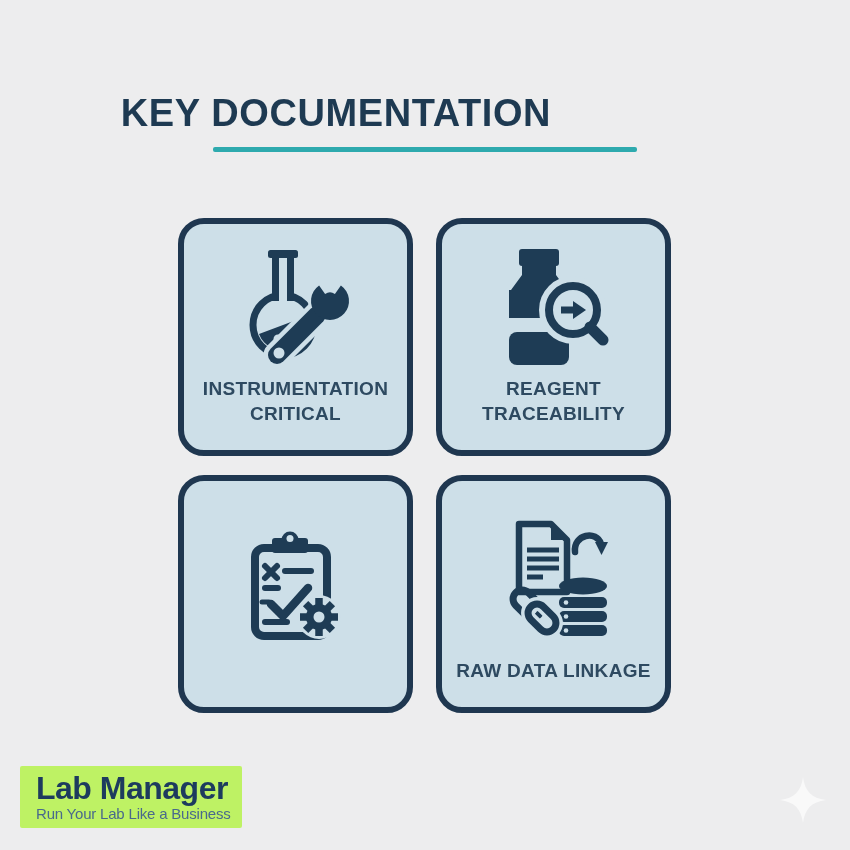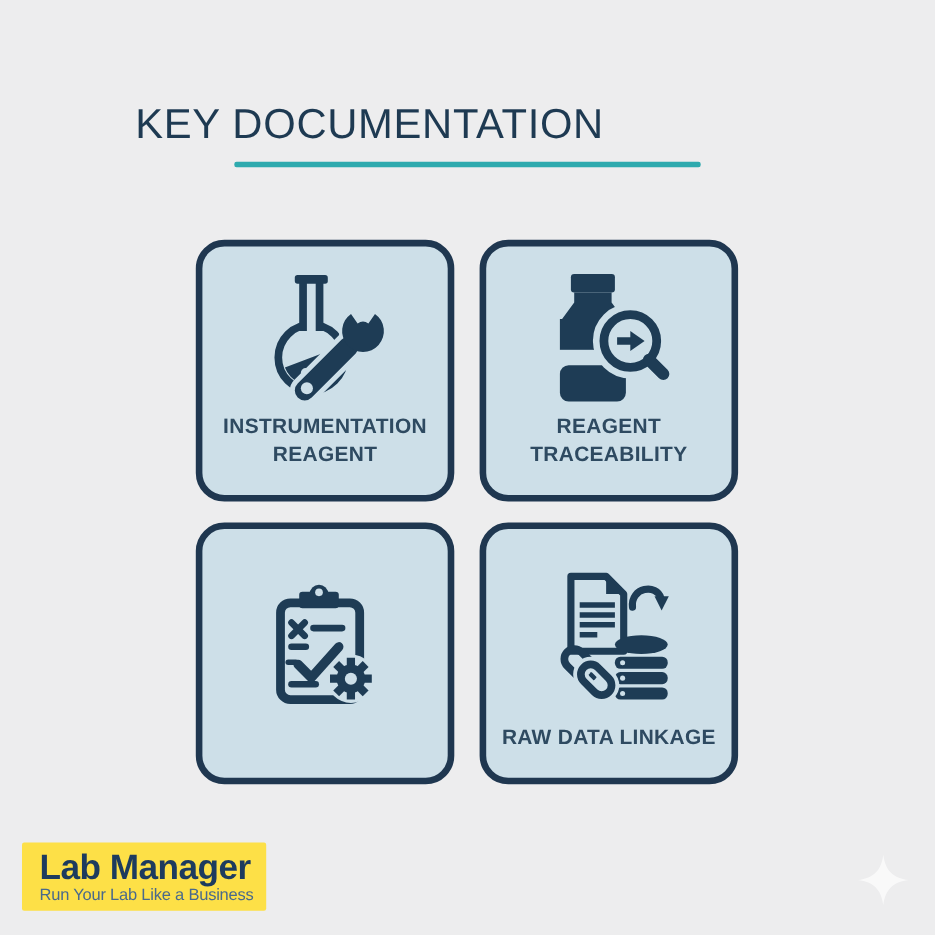--- a/index.html
+++ b/index.html
@@ -8,21 +8,21 @@
     background: #EDEDEE;
     font-family: "Liberation Sans", "DejaVu Sans", sans-serif;
     position: relative;
     overflow: hidden;
   }
   .title {
     position: absolute;
     top: 92px; left: 0; width: 672px;
     text-align: center;
     font-size: 38px;
-    font-weight: 400;
+    font-weight: 700;
     letter-spacing: 0.6px;
     color: #1E3A52;
   }
   .title-underline {
     position: absolute;
     top: 147px; left: 50%;
     transform: translateX(-50%);
     width: 424px; height: 5px;
     background: #2EAAAE;
     border-radius: 2px;
@@ -59,21 +59,21 @@
     letter-spacing: 0.3px;
     line-height: 1.28;
     color: #2E4A61;
     text-align: center;
     max-width: 205px;
   }
   .logo-box {
     position: absolute;
     left: 20px; top: 766px;
     width: 222px; height: 62px;
-    background: #fde047;
+    background: #bef264;
     border-radius: 2px;
     padding: 6px 0 0 16px;
   }
   .logo-name {
     font-size: 32px;
     font-weight: 700;
     letter-spacing: -0.5px;
     color: #1D3B5E;
     line-height: 1.0;
   }
@@ -116,21 +116,21 @@
         <rect x="37" y="7" width="30" height="8" rx="2.5" fill="#1E3C55"></rect>
 
         <line x1="46" y1="112" x2="88" y2="70" stroke="#CDDFE8" stroke-width="27" stroke-linecap="round"></line>
         <circle cx="99" cy="58" r="22" fill="#CDDFE8"></circle>
 
         <line x1="46" y1="112" x2="86" y2="72" stroke="#1E3C55" stroke-width="18" stroke-linecap="round"></line>
         <path d="M88.1,42.4 A19,19 0 1 0 109.9,42.4 L103.9,51 A8.5,8.5 0 0 0 94.1,51 Z" fill="#1E3C55"></path>
         <circle cx="48" cy="110" r="5.5" fill="#CDDFE8"></circle>
       </svg>
     </span>
-    <div class="card-label">INSTRUMENTATION REAGENT</div>
+    <div class="card-label">INSTRUMENTATION CRITICAL</div>
   </div>
 
   <div class="card">
     <span class="icon-wrap">
       <svg width="130" height="130" viewBox="0 0 130 130">
 
         <rect x="30" y="6" width="40" height="17" rx="3" fill="#1E3C55"></rect>
         <path d="M33,23 L67,23 L67,32 L78,47 L22,47 L33,32 Z" fill="#1E3C55"></path>
         <rect x="20" y="47" width="60" height="28" fill="#1E3C55"></rect>
         <rect x="20" y="89" width="60" height="33" rx="8" fill="#1E3C55"></rect>

